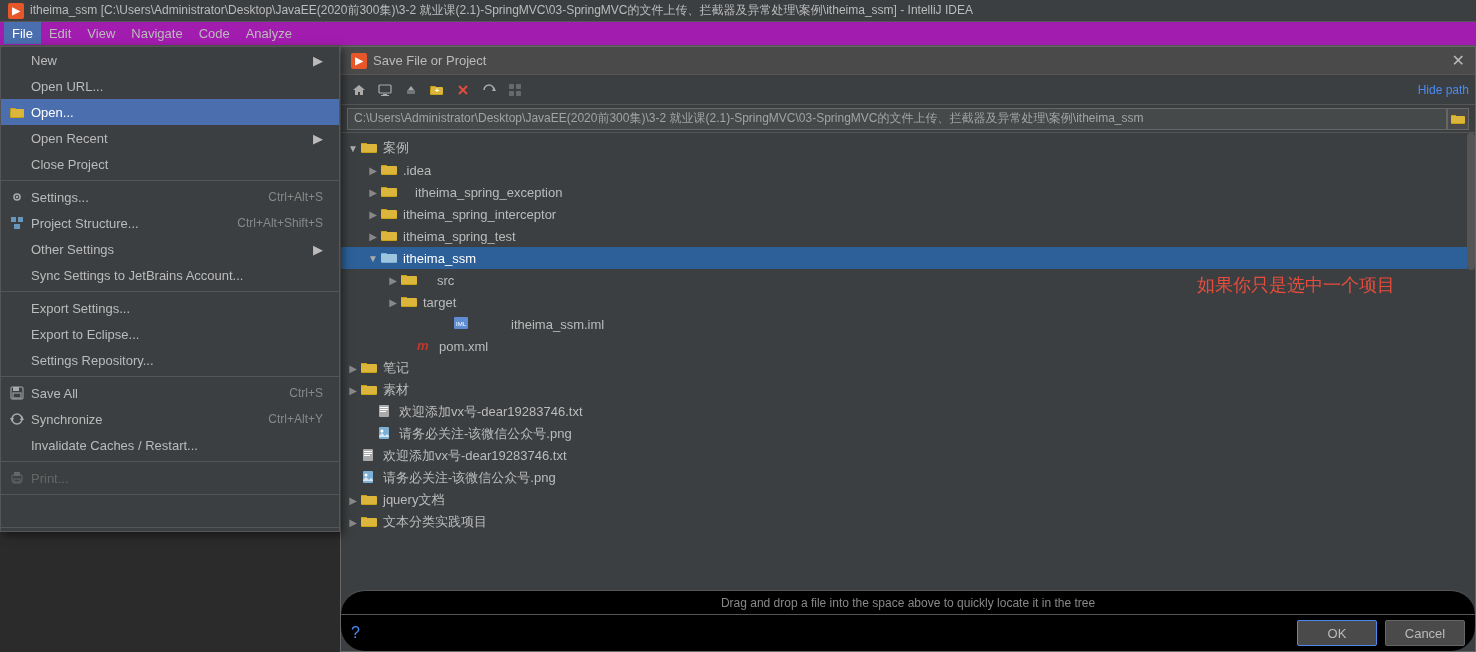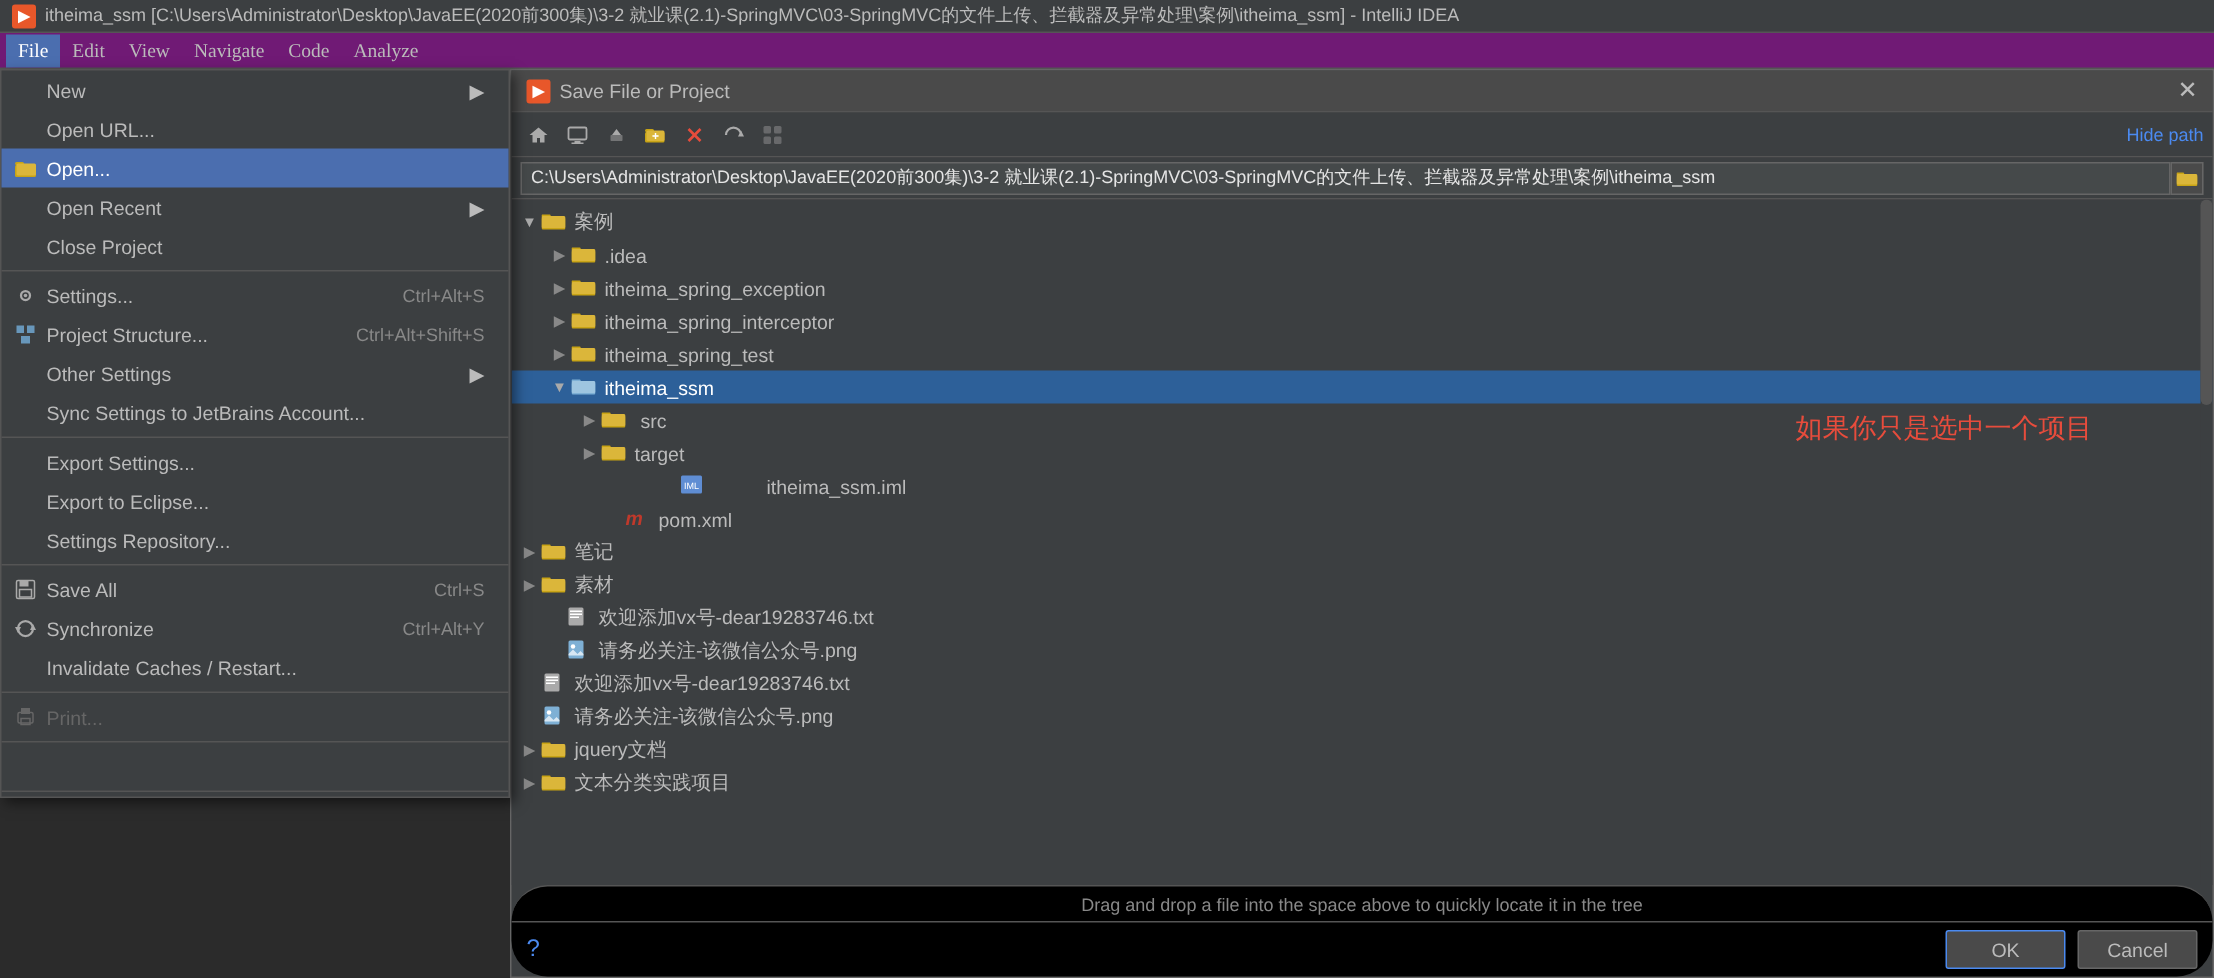--- a/index.html
+++ b/index.html
@@ -33,27 +33,26 @@
       display: inline-flex;
       align-items: center;
       justify-content: center;
       font-weight: bold;
       font-size: 10px;
       color: white;
     }
 
     
     #menu-bar {
-      background: #701a75;
+      background: #a21caf;
       height: 24px;
       display: flex;
-      align-items: center;
+      align-items: flex-start;
       padding: 0 4px;
       border-bottom: 1px solid #555;
-      font-family: Liberation Serif, serif;
     }
     .menu-item {
       color: #bbbbbb;
       padding: 2px 8px;
       cursor: pointer;
       font-size: 13px;
       height: 22px;
       display: flex;
       align-items: center;
     }
@@ -210,21 +209,21 @@
       display: flex;
       align-items: center;
       padding: 0 6px;
       border-bottom: 1px solid #555;
       background: #3c3f41;
     }
     #path-input {
       flex: 1;
       background: #45494a;
       border: 1px solid #666;
-      color: #e5e5e5;
+      color: #a3a3a3;
       font-size: 12px;
       height: 22px;
       padding: 0 6px;
       outline: none;
     }
     .path-folder-btn {
       width: 22px;
       height: 22px;
       background: #4a4a4a;
       border: 1px solid #666;
@@ -600,21 +599,21 @@
 
         <div class="tree-item" style="padding-left:24px;">
           <span class="tree-arrow">▶</span>
           <span class="tree-icon folder-icon">
             <svg width="16" height="14" viewBox="0 0 16 14">
                 <rect x="0" y="3" width="6" height="2" rx="0.5" fill="#c8a415"></rect>
                 <rect x="0" y="5" width="16" height="8" rx="1" fill="#c8a415"></rect>
                 <rect x="0" y="4" width="16" height="8" rx="1" fill="#dbb63a"></rect>
               </svg>
           </span>
-          <span style="margin-left:2px;">itheima_spring_exception</span>
+          <span style="margin-left:14px;">itheima_spring_exception</span>
         </div>
 
         <div class="tree-item" style="padding-left:24px;">
           <span class="tree-arrow">▶</span>
           <span class="tree-icon folder-icon">
             <svg width="16" height="14" viewBox="0 0 16 14">
                 <rect x="0" y="3" width="6" height="2" rx="0.5" fill="#c8a415"></rect>
                 <rect x="0" y="5" width="16" height="8" rx="1" fill="#c8a415"></rect>
                 <rect x="0" y="4" width="16" height="8" rx="1" fill="#dbb63a"></rect>
               </svg>
@@ -648,21 +647,21 @@
 
         <div class="tree-item" style="padding-left:44px;">
           <span class="tree-arrow">▶</span>
           <span class="tree-icon folder-icon">
             <svg width="16" height="14" viewBox="0 0 16 14">
                 <rect x="0" y="3" width="6" height="2" rx="0.5" fill="#c8a415"></rect>
                 <rect x="0" y="5" width="16" height="8" rx="1" fill="#c8a415"></rect>
                 <rect x="0" y="4" width="16" height="8" rx="1" fill="#dbb63a"></rect>
               </svg>
           </span>
-          <span style="margin-left:6px;">src</span>
+          <span style="margin-left:16px;">src</span>
         </div>
 
         <div class="tree-item" style="padding-left:44px;">
           <span class="tree-arrow">▶</span>
           <span class="tree-icon folder-icon">
             <svg width="16" height="14" viewBox="0 0 16 14">
                 <rect x="0" y="3" width="6" height="2" rx="0.5" fill="#c8a415"></rect>
                 <rect x="0" y="5" width="16" height="8" rx="1" fill="#c8a415"></rect>
                 <rect x="0" y="4" width="16" height="8" rx="1" fill="#dbb63a"></rect>
               </svg>

